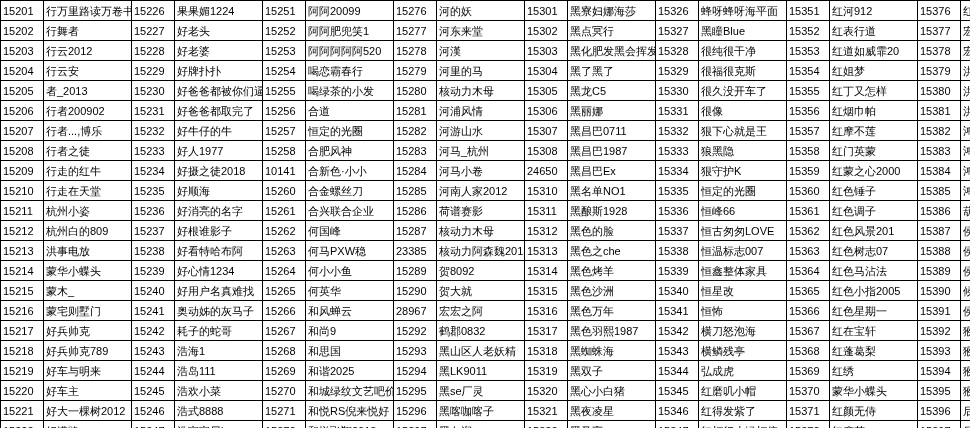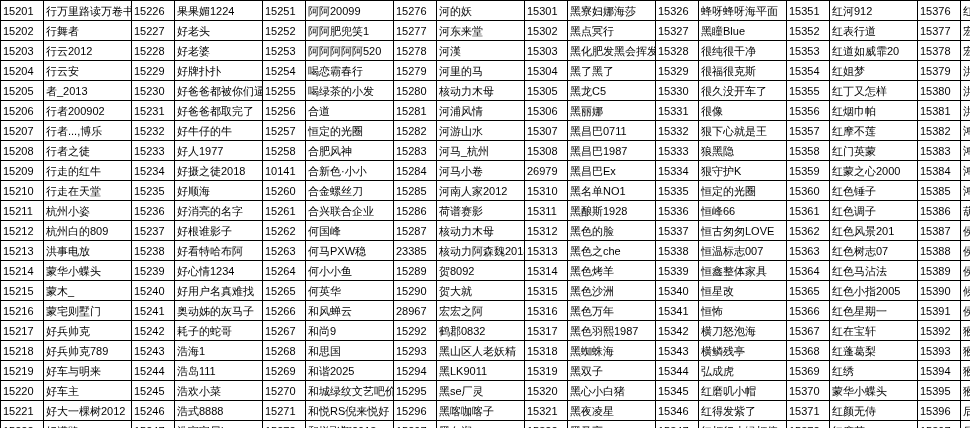--- a/index.html
+++ b/index.html
@@ -190,21 +190,21 @@
       </tr>
       <tr>
         <td class="idcol">15209</td>
         <td class="namecol">行走的红牛</td>
         <td class="idcol">15234</td>
         <td class="namecol">好摄之徒2018</td>
         <td class="idcol">10141</td>
         <td class="namecol">合新色·小小</td>
         <td class="idcol">15284</td>
         <td class="namecol">河马小卷</td>
-        <td class="idcol">26979</td>
+        <td class="idcol">24650</td>
         <td class="namecol">黑昌巴Ex</td>
         <td class="idcol">15334</td>
         <td class="namecol">狠守护K</td>
         <td class="idcol">15359</td>
         <td class="namecol">红蒙之心2000</td>
         <td class="idcol">15384</td>
         <td class="namecol">鸿鹏2014520</td>
       </tr>
       <tr>
         <td class="idcol">15210</td>

